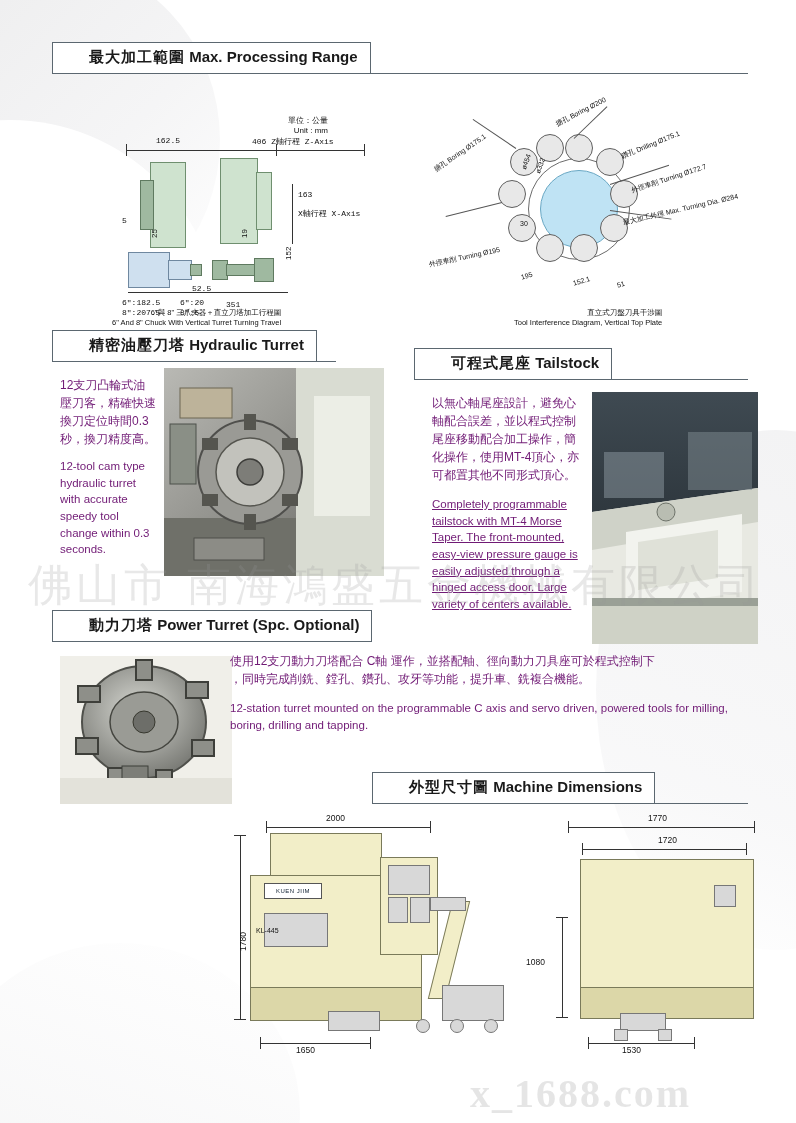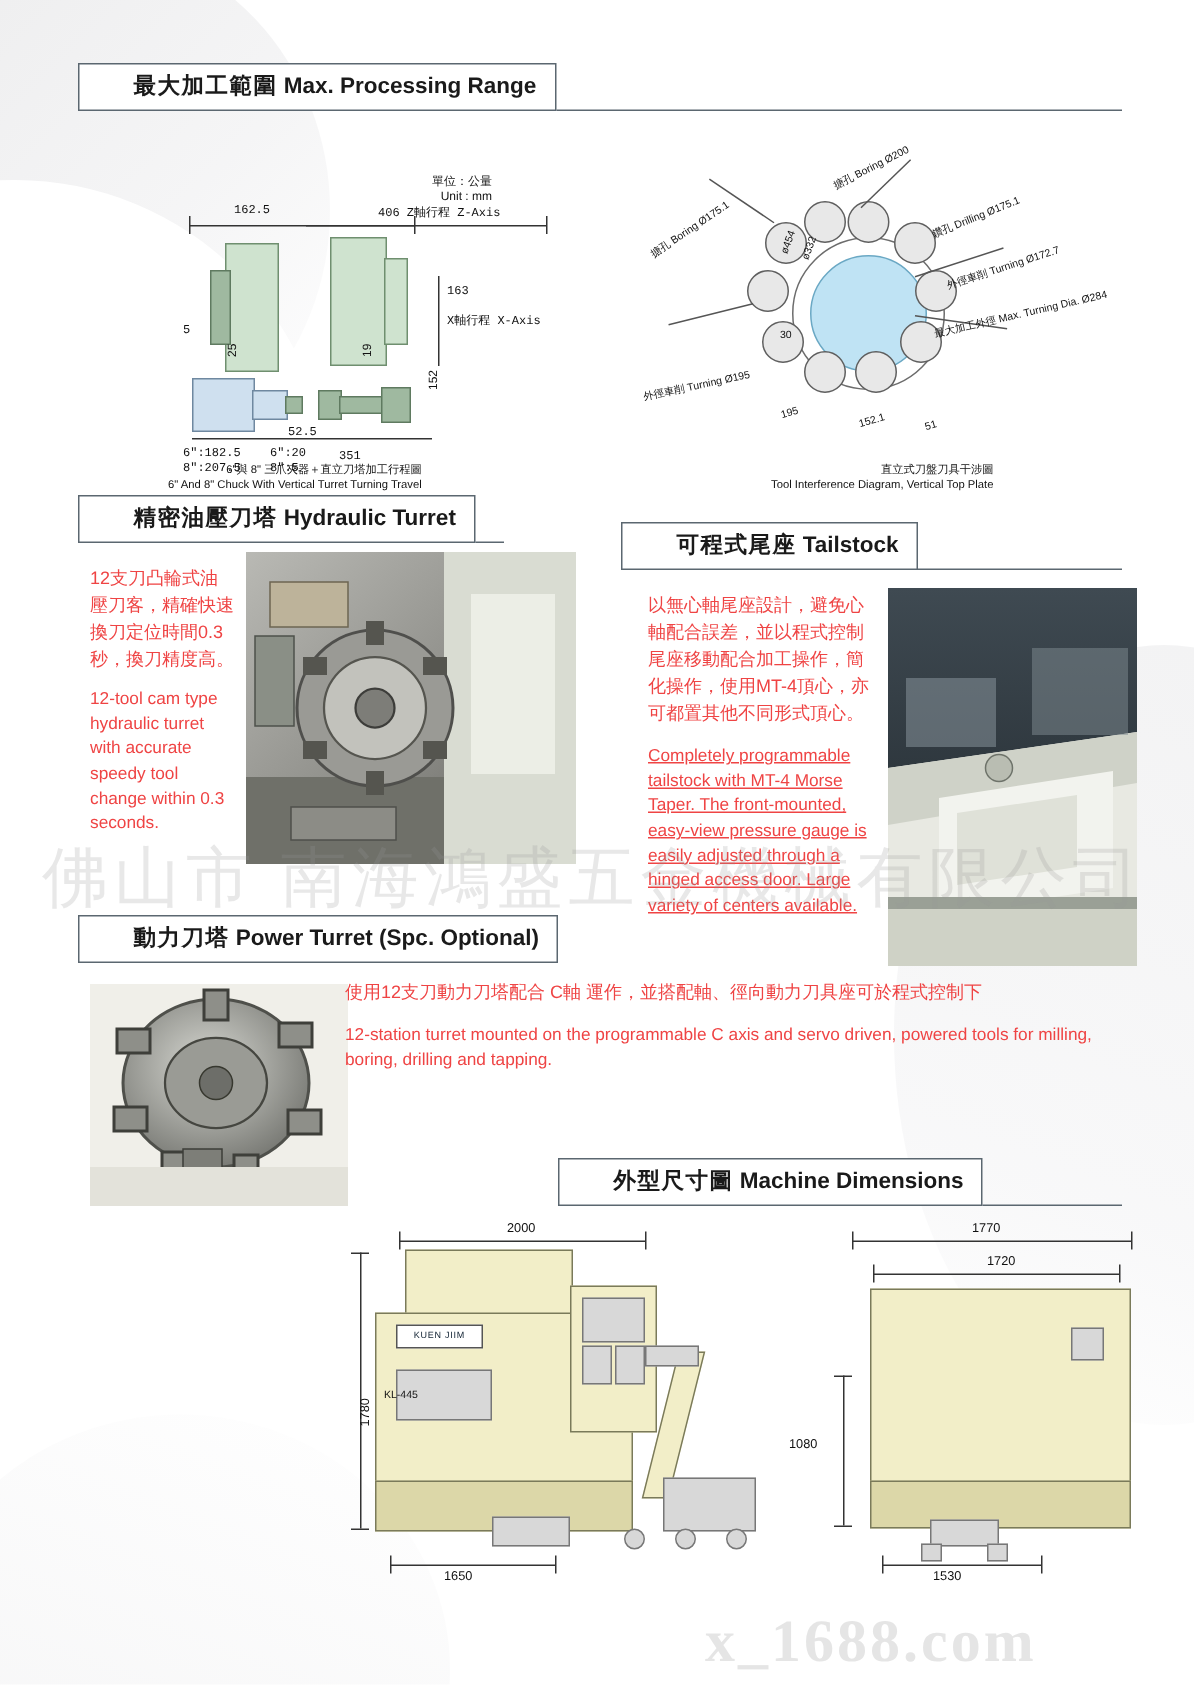--- a/index.html
+++ b/index.html
@@ -63,21 +63,21 @@
   }
   .sec-body{position:relative;}
 
   
   .photo{
     position:relative;
     overflow:hidden;
     background:#cfcfcf;
   }
 
-  .txt{font-size:11.5px;line-height:1.45;color:#ef4444;}
+  .txt{font-size:11.5px;line-height:1.45;color:#701a75;}
   .txt.cn{font-size:12px;line-height:1.5;}
 
   
   .wm{
     position:absolute;
     font-size:44px;
     color:rgba(150,150,150,0.22);
     letter-spacing:4px;
     white-space:nowrap;
     font-family:"Liberation Serif", serif;
@@ -383,38 +383,39 @@
           <rect x="48" y="112" width="16" height="24"></rect>
           <rect x="16" y="82" width="22" height="16"></rect>
           <rect x="18" y="30" width="22" height="16"></rect>
         </g>
         <rect x="62" y="110" width="26" height="36" fill="#7d7e78" stroke="#3d3e39"></rect>
         <rect x="0" y="122" width="172" height="26" fill="#e3e2da"></rect>
       </svg>
     </div>
     <div id="power-text">
       <div class="txt cn">使用12支刀動力刀塔配合 C軸 運作，並搭配軸、徑向動力刀具座可於程式控制下</div>
+      <div class="txt cn">，同時完成削銑、鏜孔、鑽孔、攻牙等功能，提升車、銑複合機能。</div>
       <div class="txt" style="margin-top:12px;">12-station turret mounted on the programmable C axis and servo driven, powered tools for milling, boring, drilling and tapping.</div>
     </div>
   </div>
 
   <div class="sec" id="sec-dim">
     <div class="sec-head">
       <span class="cn">外型尺寸圖</span>
       <span class="en">Machine Dimensions</span>
     </div>
     <div class="sec-rule"></div>
   </div>
 
   <div id="dim-body">
 
     <div class="arrow" style="left:36px;top:22px;width:164px;height:1px;background:#333;"></div>
     <div class="arrow" style="left:36px;top:16px;width:1px;height:12px;background:#333;"></div>
     <div class="arrow" style="left:200px;top:16px;width:1px;height:12px;background:#333;"></div>
-    <div class="dlbl" style="left:108px;top:8px;">2000</div>
+    <div class="dlbl" style="left:96px;top:8px;">2000</div>
 
     <div class="mach" style="left:40px;top:28px;width:110px;height:46px;"></div>
     <div class="mach" style="left:20px;top:70px;width:170px;height:130px;"></div>
     <div class="machDark" style="left:20px;top:182px;width:170px;height:32px;"></div>
     <div class="machGrey" style="left:34px;top:108px;width:62px;height:32px;"></div>
     <div class="machGrey" style="left:98px;top:206px;width:50px;height:18px;"></div>
 
     <div class="logoplate" style="left:34px;top:78px;width:56px;height:14px;">KUEN JIIM</div>
     <div class="dlbl" style="left:26px;top:122px;font-size:7px;">KL-445</div>
 

